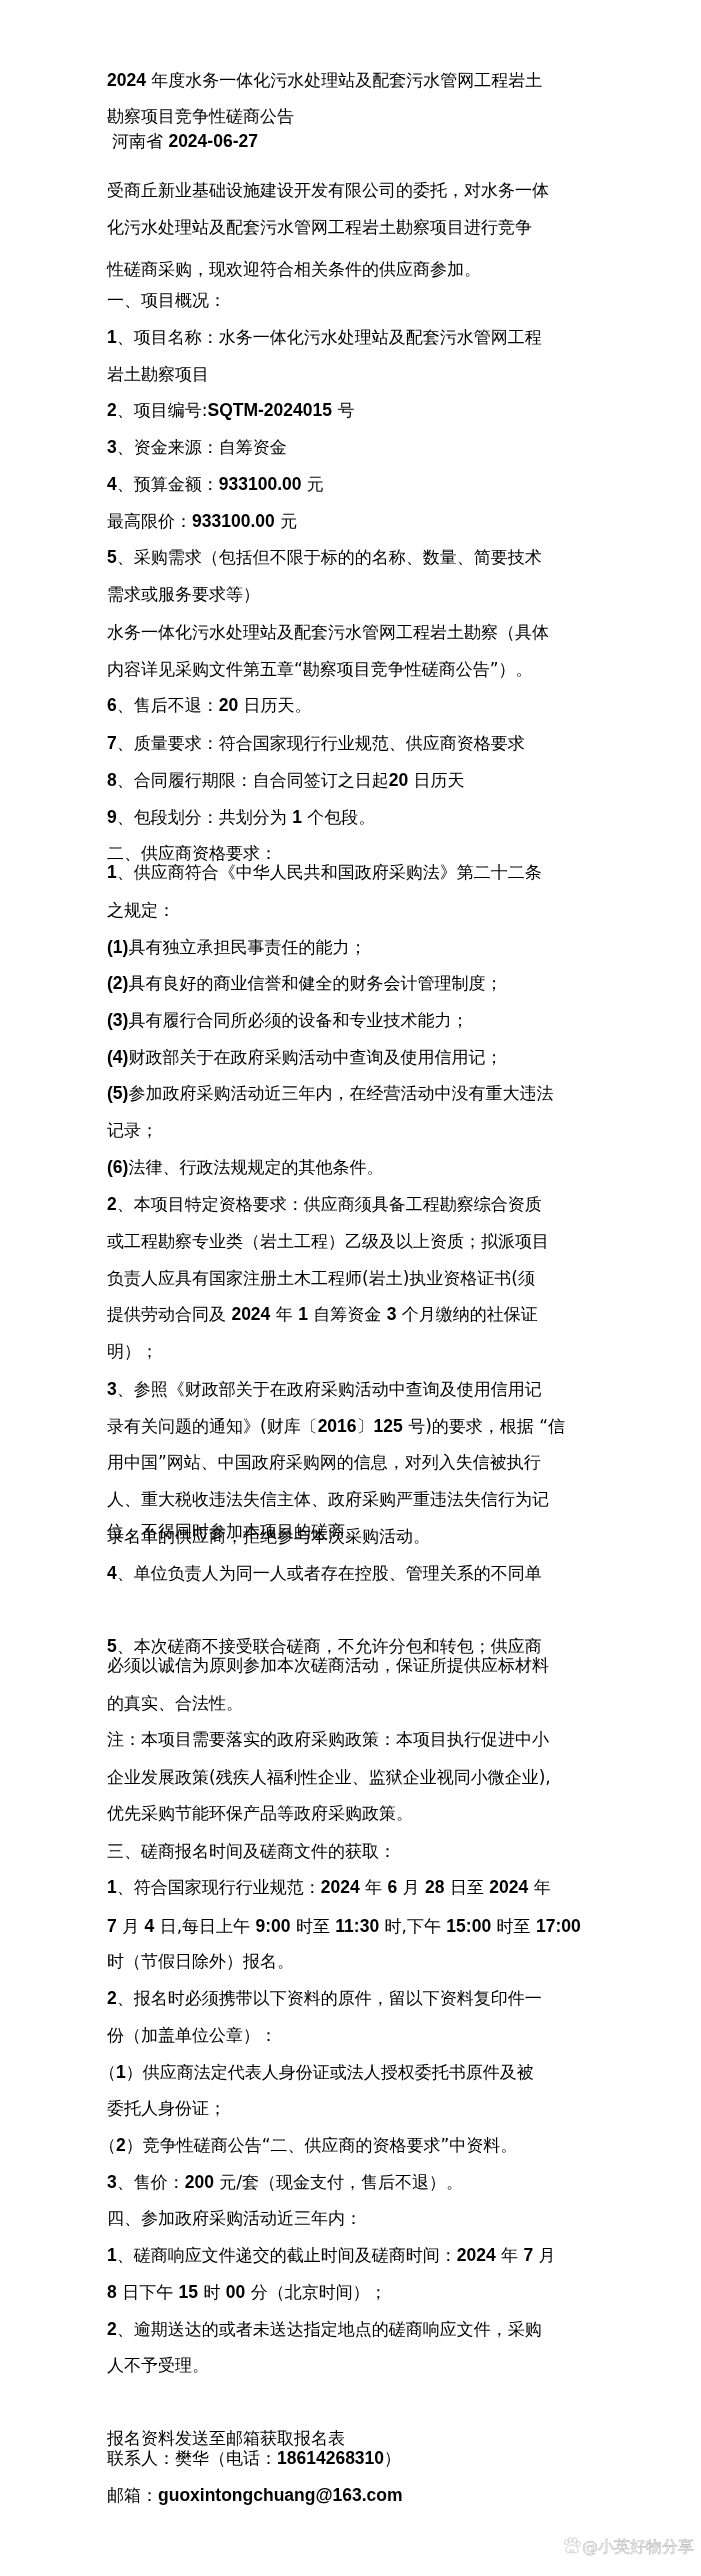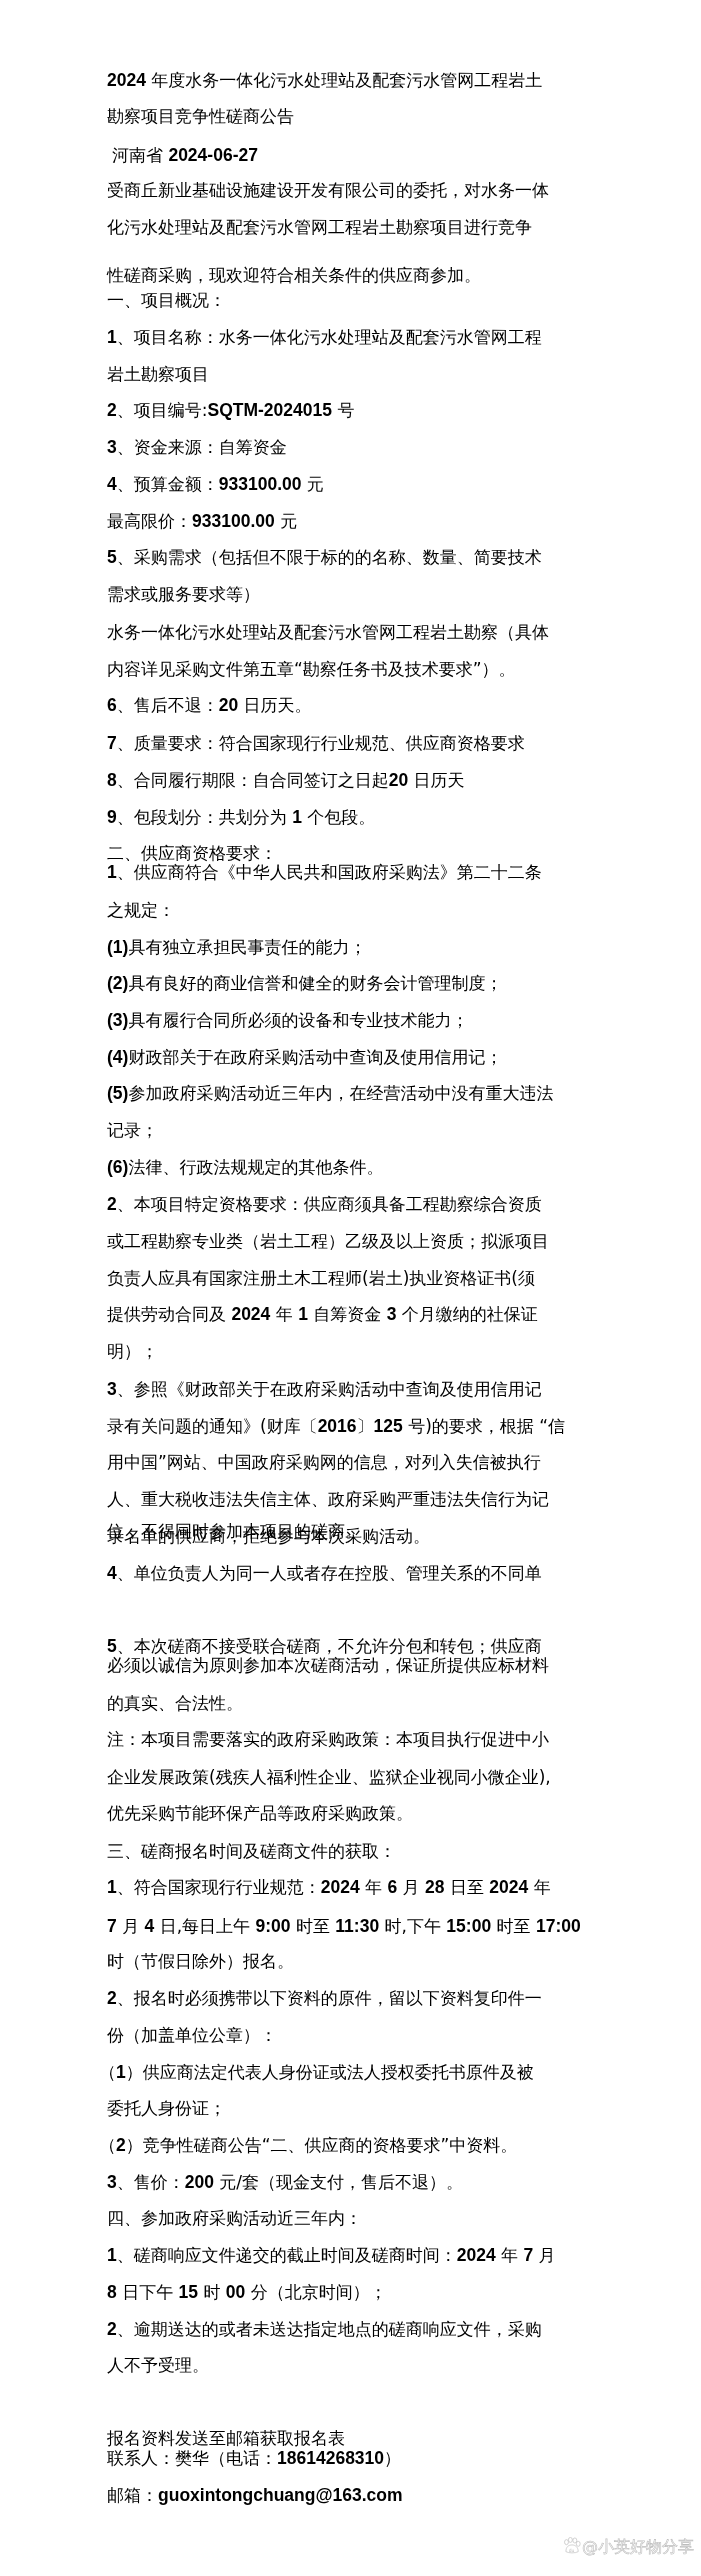--- a/index.html
+++ b/index.html
@@ -14,37 +14,37 @@
       -webkit-text-stroke:0.6px #bdbdbd;font-family:"DejaVu Sans",sans-serif;white-space:nowrap;}
   .wm .paw{display:inline-block;width:19px;height:17px;vertical-align:-2.3px;margin-right:1.1px;}
 </style>
 </head>
 <body>
 
 <div>
 
   <div class="ln" style="top:81px"><b>2024</b><span> 年度水务一体化污水处理站及配套污水管网工程岩土</span></div>
   <div class="ln" style="top:117px">勘察项目竞争性磋商公告</div>
-  <div class="ln ind" style="top:156px"><span>河南省 </span><b>2024-06-27</b></div>
+  <div class="ln ind" style="top:142px"><span>河南省 </span><b>2024-06-27</b></div>
 
   <div class="ln" style="top:191px">受商丘新业基础设施建设开发有限公司的委托，对水务一体</div>
   <div class="ln" style="top:228px">化污水处理站及配套污水管网工程岩土勘察项目进行竞争</div>
-  <div class="ln" style="top:276px">性磋商采购，现欢迎符合相关条件的供应商参加。</div>
+  <div class="ln" style="top:270px">性磋商采购，现欢迎符合相关条件的供应商参加。</div>
 
   <div class="ln" style="top:301px">一、项目概况：</div>
   <div class="ln" style="top:338px"><b>1</b><span>、项目名称：水务一体化污水处理站及配套污水管网工程</span></div>
   <div class="ln" style="top:375px">岩土勘察项目</div>
   <div class="ln" style="top:411px"><b>2</b><span>、项目编号:</span><b>SQTM-2024015</b><span> 号</span></div>
   <div class="ln" style="top:448px"><b>3</b><span>、资金来源：自筹资金</span></div>
   <div class="ln" style="top:485px"><b>4</b><span>、预算金额：</span><b>933100.00</b><span> 元</span></div>
   <div class="ln" style="top:522px"><span>最高限价：</span><b>933100.00</b><span> 元</span></div>
   <div class="ln" style="top:558px"><b>5</b><span>、采购需求（包括但不限于标的的名称、数量、简要技术</span></div>
   <div class="ln" style="top:595px">需求或服务要求等）</div>
   <div class="ln" style="top:633px">水务一体化污水处理站及配套污水管网工程岩土勘察（具体</div>
-  <div class="ln" style="top:670px">内容详见采购文件第五章“勘察任务书及技术要求”）。</div>
+  <div class="ln" style="top:670px">内容详见采购文件第五章“勘察项目竞争性磋商公告”）。</div>
   <div class="ln" style="top:706px"><b>6</b><span>、售后不退：</span><b>20</b><span> 日历天。</span></div>
   <div class="ln" style="top:744px"><b>7</b><span>、质量要求：符合国家现行行业规范、供应商资格要求</span></div>
   <div class="ln" style="top:781px"><b>8</b><span>、合同履行期限：自合同签订之日起</span><b>20</b><span> 日历天</span></div>
   <div class="ln" style="top:818px"><b>9</b><span>、包段划分：共划分为 </span><b>1</b><span> 个包段。</span></div>
 
   <div class="ln" style="top:854px">二、供应商资格要求：</div>
   <div class="ln" style="top:873px"><b>1</b><span>、供应商符合《中华人民共和国政府采购法》第二十二条</span></div>
   <div class="ln" style="top:911px">之规定：</div>
   <div class="ln" style="top:948px"><b>(1)</b><span>具有独立承担民事责任的能力；</span></div>
   <div class="ln" style="top:984px"><b>(2)</b><span>具有良好的商业信誉和健全的财务会计管理制度；</span></div>

